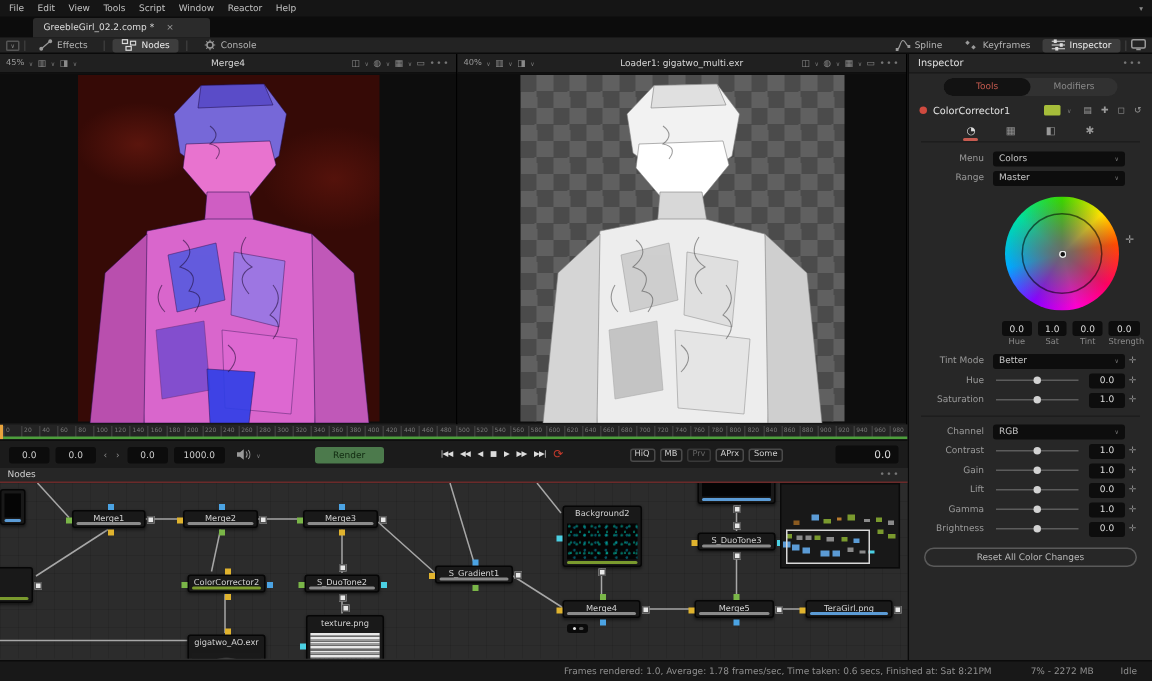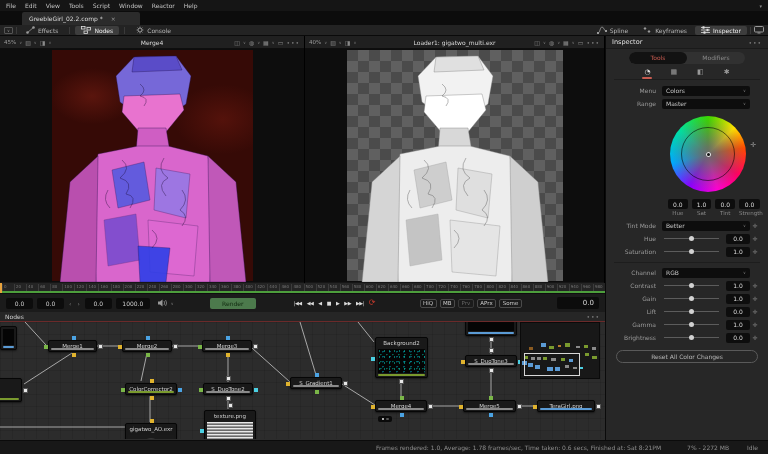--- a/index.html
+++ b/index.html
@@ -353,20 +353,33 @@
       <span>Inspector</span>
       <span class="sp"></span>
       <span class="dots3">•••</span>
     </div>
     <div class="ins-tabs">
       <div class="pill">
         <div class="on">Tools</div>
         <div>Modifiers</div>
       </div>
     </div>
+    <div class="node-row">
+      <span class="reddot"></span>
+      <span class="node-name">ColorCorrector1</span>
+      <span class="sp"></span>
+      <span class="swatch"></span>
+      <span class="vchev">∨</span>
+      <span id="ins-header-icons" style="display:flex;gap:6px;margin-left:4px;">
+          <span class="mini-ico">▤</span>
+          <span class="mini-ico">✚</span>
+          <span class="mini-ico">◻</span>
+          <span class="mini-ico">↺</span>
+        </span>
+    </div>
     <div class="ctab-row" id="ins-control-tabs">
         <span class="ctab on">◔</span>
         <span class="ctab">▦</span>
         <span class="ctab">◧</span>
         <span class="ctab">✱</span>
       </div>
     <div class="ins-body">
       <div class="irow">
         <span class="ilabel">Menu</span>
         <div class="idrop">

